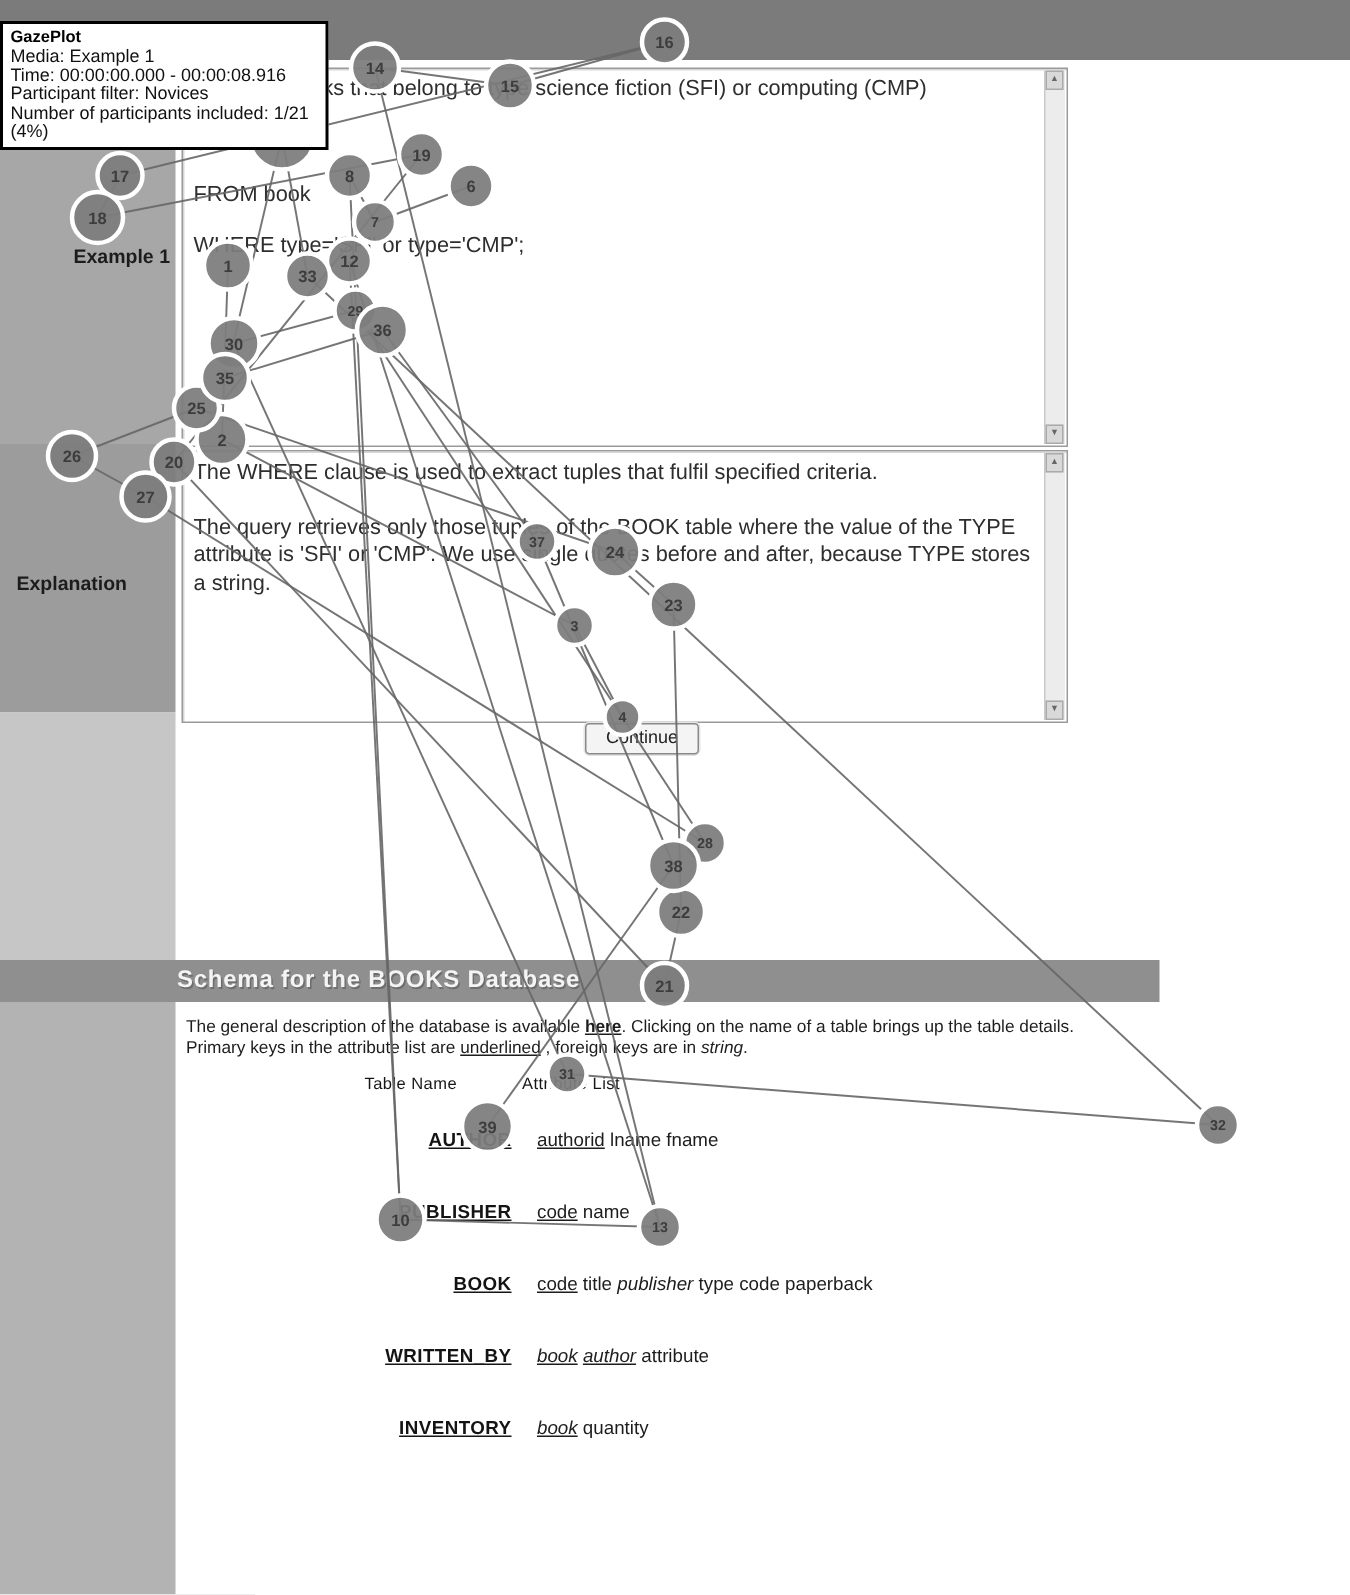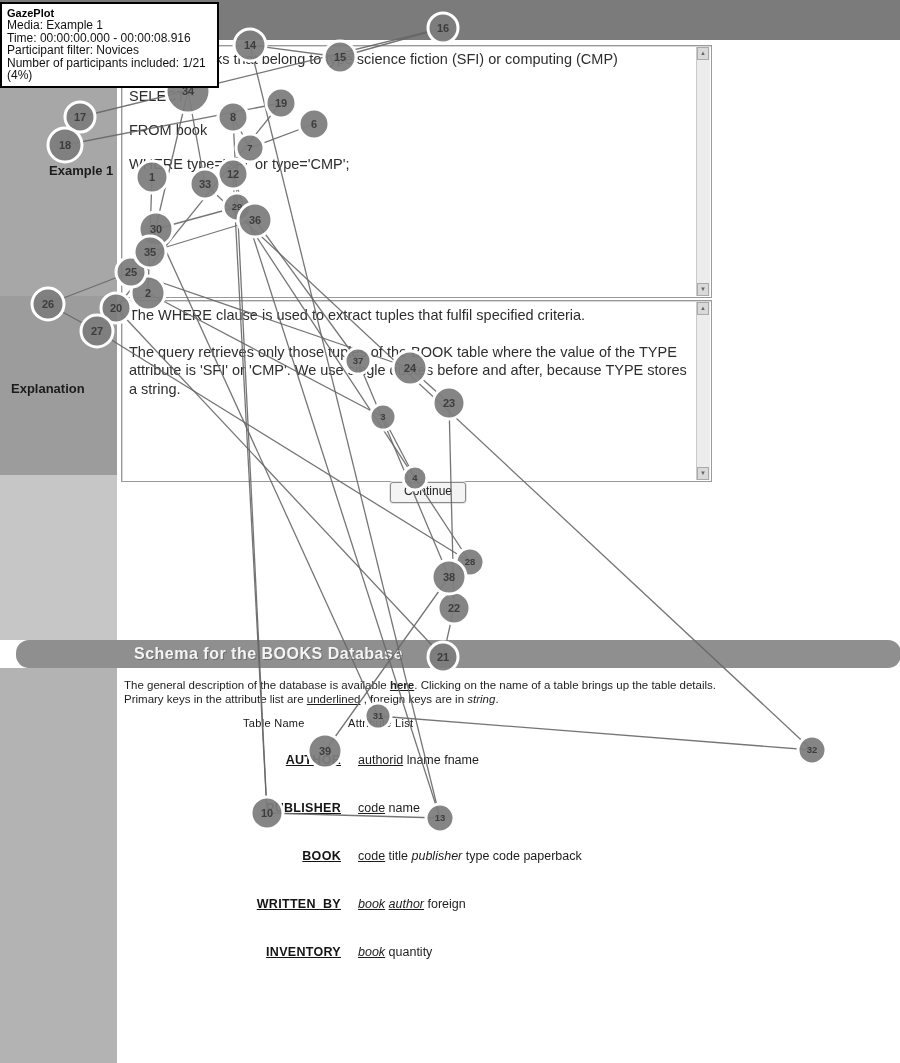--- a/index.html
+++ b/index.html
@@ -3,24 +3,24 @@
 <meta charset="utf-8">
 <style>
   html,body{margin:0;padding:0;background:#e0e0e0;}
   .page{position:relative;width:900px;height:1063px;background:#ffffff;overflow:hidden;
         font-family:"Liberation Sans", sans-serif;}
   .topbar{position:absolute;left:0;top:0;width:900px;height:40px;background:#7b7b7b;}
   .side-a{position:absolute;left:0;top:40px;width:117px;height:256px;background:#a7a7a7;}
   .side-b{position:absolute;left:0;top:296px;width:117px;height:179px;background:#9c9c9c;}
   .side-c{position:absolute;left:0;top:475px;width:117px;height:165px;background:#c6c6c6;}
   .side-d{position:absolute;left:0;top:668px;width:117px;height:395px;background:#b3b3b3;}
-  .schema-bar{position:absolute;left:16px;top:640px;width:885px;height:28px;background:#8f8f8f;border-radius:13px;}
+  .schema-bar{position:absolute;left:0;top:640px;width:773px;height:28px;background:#8f8f8f;}
   .schema-bar .t{position:absolute;left:118px;top:0;line-height:28px;color:#f4f4f4;
                  font-size:16px;font-weight:bold;letter-spacing:.5px;text-shadow:1px 1px 0 #6d6d6d;}
-  .legend{position:absolute;left:0;top:2px;width:205px;background:#ffffff;border:2px solid #000;
+  .legend{position:absolute;left:0;top:14px;width:205px;background:#ffffff;border:2px solid #000;
           padding:3px 5px 4px 5px;z-index:30;}
   .legend .lt{font-size:11px;font-weight:bold;color:#000;}
   .legend .ll{font-size:12px;color:#111;line-height:12.5px;}
   .side-label{position:absolute;font-size:13px;font-weight:bold;color:#1c1c1c;z-index:5;}
   .lbl-example{left:38px;top:163px;margin-left:11px;}
   .lbl-explanation{left:11px;top:381px;}
   .panel{position:absolute;left:121px;width:589px;background:#fff;border:1px solid #9a9a9a;
          box-shadow:inset 1px 1px 0 #d7d7d7;}
   .panel-example{top:45px;height:251px;}
   .panel-explanation{top:300px;height:180px;}
@@ -102,21 +102,21 @@
 
   <div class="schema-desc"><span>The general description of the database is available </span><span class="u b">here</span><span>. Clicking on the name of a table brings up the table details.</span><br><span>Primary keys in the attribute list are </span><span class="u">underlined</span><span> , foreign keys are in </span><span class="i">string</span><span>.</span></div>
 
   <div class="col-head head-name">Table Name</div>
   <div class="col-head head-attrs">Attribute List</div>
 
   <div class="schema-rows">
       <div class="srow"><span class="sname">AUTHOR</span><span class="sattrs"><span class="u">authorid</span><span> lname fname</span></span></div>
       <div class="srow"><span class="sname">PUBLISHER</span><span class="sattrs"><span class="u">code</span><span> name</span></span></div>
       <div class="srow"><span class="sname">BOOK</span><span class="sattrs"><span class="u">code</span><span> title </span><span class="i">publisher</span><span> type code paperback</span></span></div>
-      <div class="srow"><span class="sname">WRITTEN_BY</span><span class="sattrs"><span class="u i">book</span><span> </span><span class="u i">author</span><span> foreign</span></span></div>
+      <div class="srow"><span class="sname">WRITTEN_BY</span><span class="sattrs"><span class="u i">book</span><span> </span><span class="u i">author</span><span> attribute</span></span></div>
       <div class="srow"><span class="sname">INVENTORY</span><span class="sattrs"><span class="u i">book</span><span> quantity</span></span></div>
     </div>
 
   <svg id="gaze-svg" width="900" height="1063">
       <line x1="152" y1="177" x2="148" y2="293" class="saccade"></line>
       <line x1="148" y1="293" x2="383" y2="417" class="saccade"></line>
       <line x1="383" y1="417" x2="415" y2="478" class="saccade"></line>
       <line x1="314" y1="124" x2="250" y2="148" class="saccade"></line>
       <line x1="250" y1="148" x2="233" y2="117" class="saccade"></line>
       <line x1="233" y1="117" x2="267" y2="813" class="saccade"></line>

